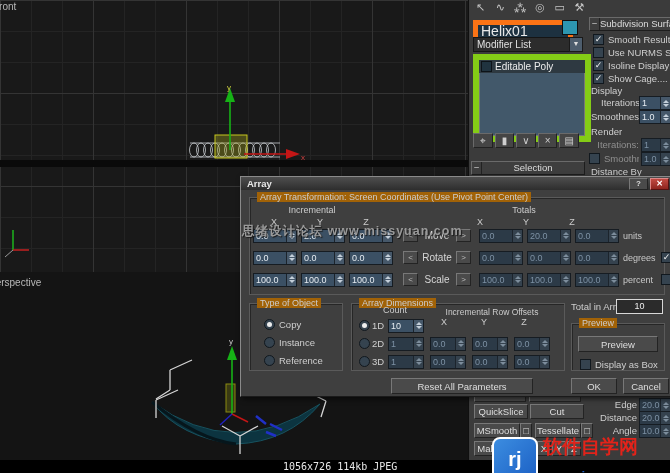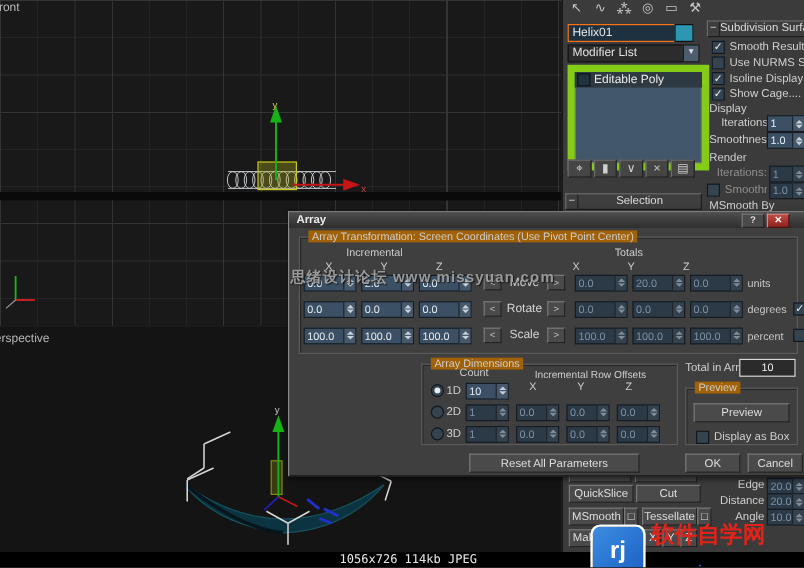--- a/index.html
+++ b/index.html
@@ -12,21 +12,21 @@
       repeating-linear-gradient(to right,#343434 0 1px,transparent 1px 93px),
       repeating-linear-gradient(to bottom,#343434 0 1px,transparent 1px 93px),
       repeating-linear-gradient(to right,#242424 0 1px,transparent 1px 31px),
       repeating-linear-gradient(to bottom,#242424 0 1px,transparent 1px 31px);}
   #persp-vp{left:0;top:272px;width:468px;height:188px;background:#141414;}
   .vp-label{color:#b8b8b8;font-size:10px;}
   #axis-band{left:0;top:160px;width:468px;height:7px;background:#0a0a0a;}
   
   #panel{left:468px;top:0;width:202px;height:460px;background:#3b3b3b;border-left:1px solid #101010;}
   .tab-ic{display:inline-block;width:17px;text-align:center;color:#c4c4c4;font-size:11px;line-height:15px;}
-  .namefld{background:#1d3140;border:1px solid #f97316;color:#e8e8e8;font-size:10px;line-height:13px;padding:0 3px;}
+  .namefld{background:#1d3140;border:5px solid #f97316;color:#e8e8e8;font-size:14px;line-height:13px;padding:0 3px;}
   .swatch{border:1px solid #101010;}
   .combo{background:#2c2c2c;border:1px solid #151515;color:#e0e0e0;line-height:13px;padding:0 3px;display:flex;justify-content:space-between;}
   .combo .arrow{background:#4d5d6d;border:1px solid #1a1a1a;width:12px;text-align:center;font-size:7px;line-height:12px;color:#ddd;margin:-1px -4px -1px 0;}
   #stack-box{background:#42586a;border:6px solid #84cc16;box-shadow:inset 0 0 0 1px #777;}
   #stack-item{background:#2e3941;color:#ececec;line-height:13px;padding:0 2px;display:flex;gap:3px;align-items:center;}
   #stack-item .mico{width:9px;height:9px;background:#20333f;border:1px solid #0d1318;}
   .sticon{display:inline-block;width:19px;text-align:center;color:#cfcfcf;font-size:10px;line-height:13px;border:1px solid;border-color:#6a6a6a #222 #222 #6a6a6a;background:#454545;}
   .rollout{background:#3e3e3e;border:1px solid;border-color:#6a6a6a #1d1d1d #1d1d1d #6a6a6a;color:#dcdcdc;text-align:center;line-height:12px;font-size:9.5px;white-space:nowrap;overflow:hidden;}
   .rollout .minus{float:left;width:9px;border-right:1px solid #222;color:#ccc;}
   .cbrow{display:flex;align-items:center;gap:4px;height:12px;white-space:nowrap;overflow:hidden;}
@@ -45,21 +45,21 @@
   .fld.dim .spn::after{border-top-color:#7d8d9c;}
   
   .btn{background:#4a4a4a;border:1px solid;border-color:#787878 #232323 #232323 #787878;color:#dedede;
     display:flex;align-items:center;justify-content:center;font-size:9.5px;white-space:nowrap;}
   .grp{border:1px solid #5a5a5a;box-shadow:inset 1px 1px 0 #262626;}
   .grp-label{position:absolute;top:-6px;left:7px;background:#a16207;padding:0 3px;font-size:9px;color:#cccccc;white-space:nowrap;}
   .radio{width:9px;height:9px;border-radius:50%;background:#35434f;border:1px solid #11181e;position:relative;flex:0 0 auto;}
   .radio.on::after{content:"";position:absolute;inset:2px;border-radius:50%;background:#ededed;}
   
   #dlg{left:240px;top:176px;width:430px;height:219px;background:#3f3f3f;border:1px solid;border-color:#8a8a8a #1a1a1a #1a1a1a #8a8a8a;box-shadow:2px 2px 5px rgba(0,0,0,.6);z-index:50;}
-  #dlg-title{position:absolute;left:0;top:0;right:0;height:13px;background:linear-gradient(#4e4e4e,#2e2e2e);display:flex;align-items:center;padding:0 13px 0 6px;color:#e8e8e8;font-size:9.5px;font-weight:bold;}
+  #dlg-title{position:absolute;left:0;top:0;right:0;height:13px;background:linear-gradient(#4e4e4e,#2e2e2e);display:flex;align-items:center;padding:0 2px 0 6px;color:#e8e8e8;font-size:9.5px;font-weight:bold;}
   #dlg-title .spacer{flex:1;}
   .title-btn{width:17px;height:10px;font-size:8px;line-height:9px;font-weight:bold;margin-left:2px;}
   .close-btn{background:linear-gradient(#c24a42,#8e241e);border-color:#d88 #511 #511 #d88;color:#fff;}
   .trow{position:absolute;display:flex;align-items:center;height:13px;left:12px;}
   .trow .g4{width:4px;flex:0 0 auto}.trow .g6{width:6px;flex:0 0 auto}.trow .g8{width:8px;flex:0 0 auto}.trow .g10{width:10px;flex:0 0 auto}.trow .g2{width:2px;flex:0 0 auto}
   .f42{width:42px;flex:0 0 auto;}
   .sbtn{width:13px;height:11px;font-size:8px;flex:0 0 auto;color:#bdbdbd;}
   .rlab{width:34px;text-align:center;color:#d6d6d6;flex:0 0 auto;}
   .unit{width:38px;color:#c8c8c8;font-size:9px;flex:0 0 auto;padding-left:4px;}
   .colhead{position:absolute;color:#cccccc;font-size:9px;text-align:center;width:42px;}
@@ -221,21 +221,21 @@
         <span class="spn"></span>
     </div>
     <div class="abs cbrow" style="left:120px;top:152px;width:50px;">
       <span class="cb"></span>
       <span class="plab dim-lab">Smoothness:</span>
     </div>
     <div class="abs fld dim" style="left:172px;top:152px;width:28px;">
       <span class="v">1.0</span>
         <span class="spn"></span>
     </div>
-    <div class="abs plab" style="left:122px;top:166px;">MSmooth By</div>
+    <div class="abs plab" style="left:122px;top:166px;">Distance By</div>
     <div class="abs cbrow" style="left:124px;top:178px;width:80px;">
       <span class="cb"></span>
       <span class="plab">Smoothing Groups</span>
     </div>
 
     <div class="abs btn" style="left:5px;top:395px;width:50px;height:5px;"></div>
     <div class="abs btn" style="left:60px;top:395px;width:50px;height:5px;"></div>
     <div class="abs btn" style="left:5px;top:404px;width:52px;height:13px;">QuickSlice</div>
     <div class="abs btn" style="left:61px;top:404px;width:52px;height:13px;">Cut</div>
     <div class="abs btn" style="left:5px;top:423px;width:44px;height:13px;">MSmooth</div>
@@ -400,20 +400,35 @@
       <div class="fld dim f42">
           <span class="v">100.0</span>
           <span class="spn"></span>
         </div>
       <span class="unit">percent</span>
       <span class="cb"></span>
         <span class="g4"></span>
 
     </div>
 
+    <div class="abs grp" style="left:8px;top:126px;width:92px;height:66px;">
+      <span class="grp-label">Type of Object</span>
+      <div class="cbrow" style="margin:14px 0 0 14px;">
+          <span class="radio on"></span>
+          <span class="plab">Copy</span>
+        </div>
+      <div class="cbrow" style="margin:6px 0 0 14px;">
+          <span class="radio"></span>
+          <span class="plab">Instance</span>
+        </div>
+      <div class="cbrow" style="margin:6px 0 0 14px;">
+          <span class="radio"></span>
+          <span class="plab">Reference</span>
+        </div>
+    </div>
 
     <div class="abs grp" style="left:110px;top:126px;width:212px;height:66px;">
       <span class="grp-label">Array Dimensions</span>
     </div>
     <div class="abs colhead" style="left:136px;top:128px;width:36px;">Count</div>
     <div class="abs colhead" style="left:196px;top:130px;width:110px;font-size:8.5px;">Incremental Row Offsets</div>
     <div class="abs colhead" style="left:186px;top:140px;width:34px;">X</div>
     <div class="abs colhead" style="left:226px;top:140px;width:34px;">Y</div>
     <div class="abs colhead" style="left:266px;top:140px;width:34px;">Z</div>
 

